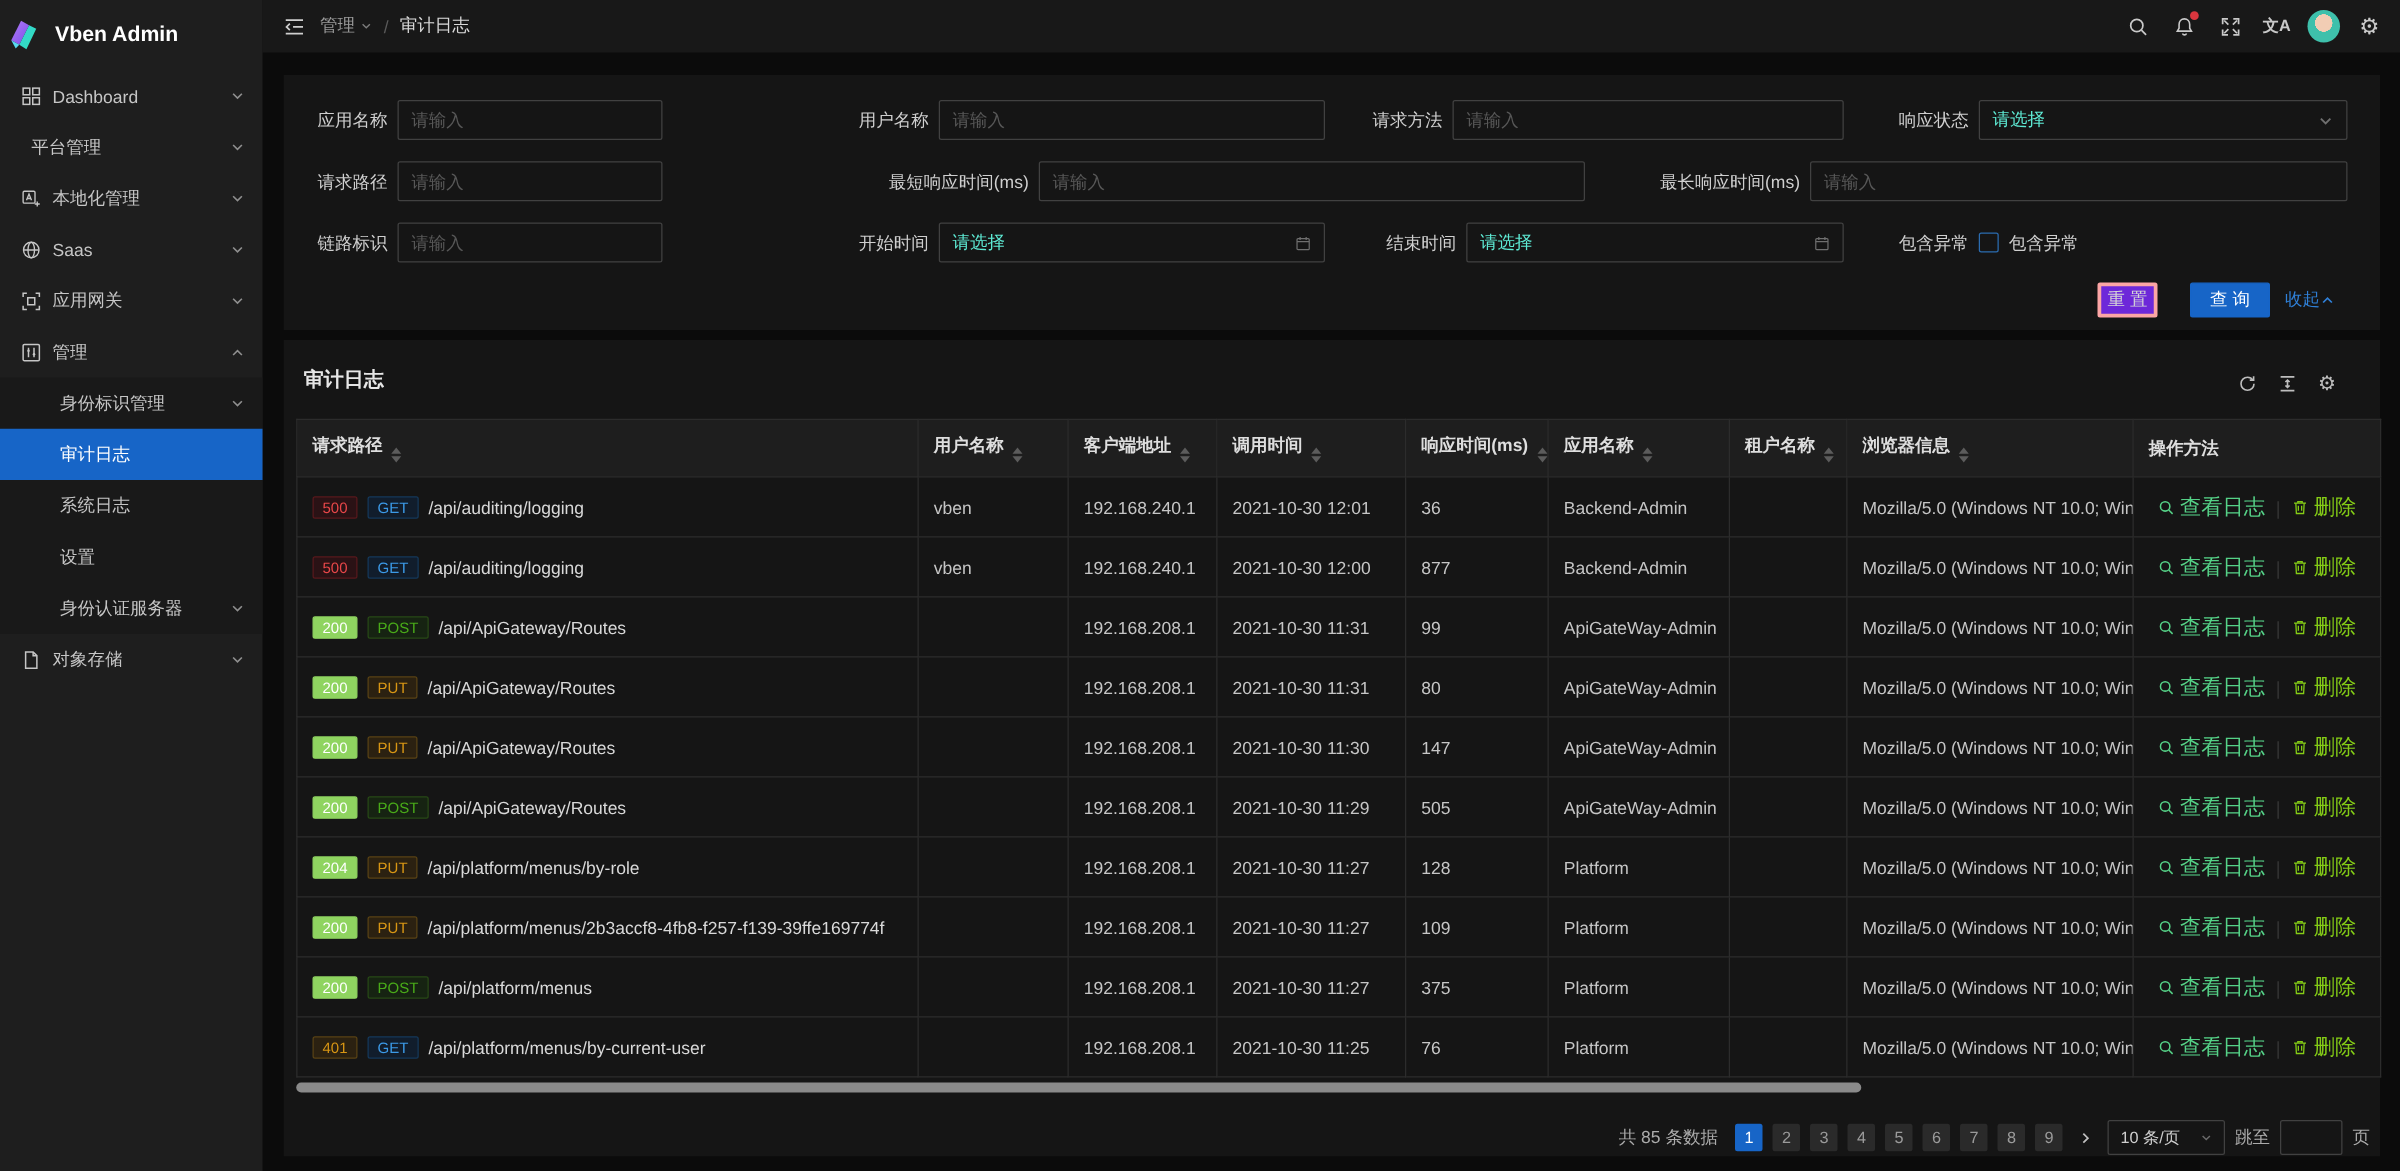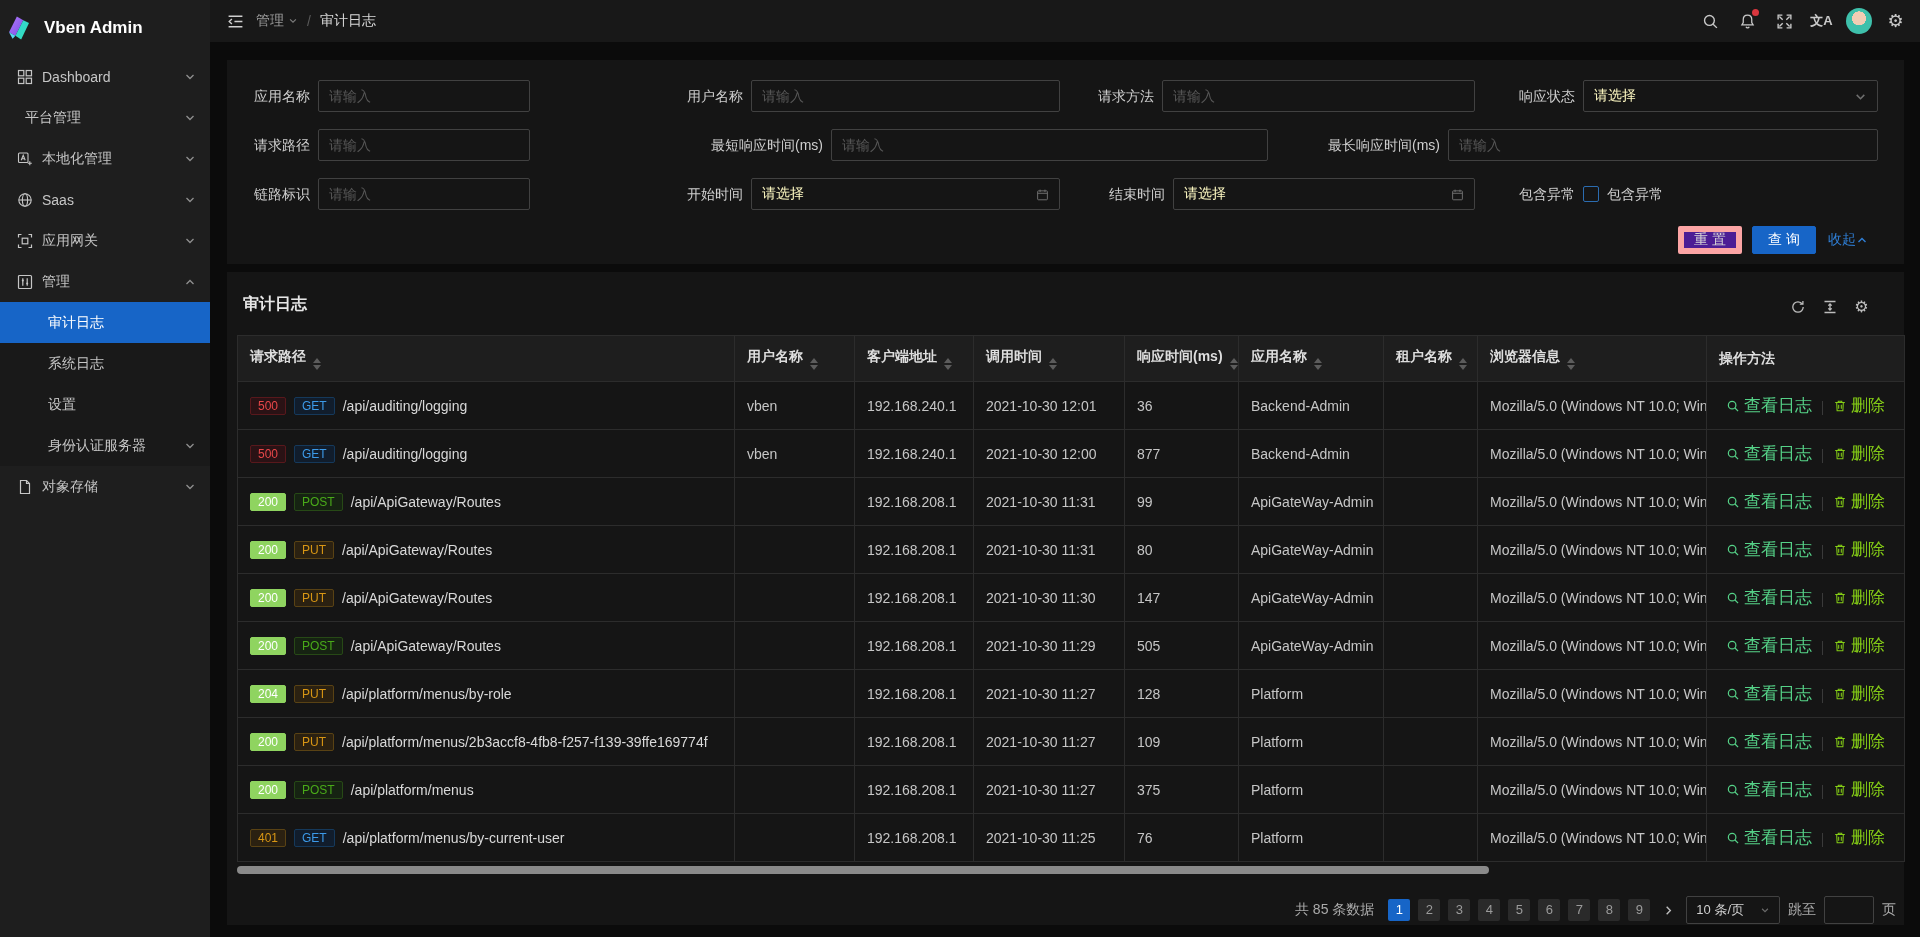--- a/index.html
+++ b/index.html
@@ -48,27 +48,27 @@
   .table-card  { left:227px; top:272px; width:1677px; height:653px; }
 
   
   .f-label { position:absolute; height:32px; line-height:32px; text-align:right; color:#cfcfcf;
              font-size:14px; white-space:nowrap; }
   .f-input { position:absolute; height:32px; border:1px solid #414141; border-radius:2px; background:transparent;
              color:#d4d4d4; font-size:14px; padding:0 10px; font-family:inherit; outline:none; }
   .f-input::placeholder { color:#575757; }
   .f-box { position:absolute; height:32px; border:1px solid #414141; border-radius:2px;
            display:flex; align-items:center; padding:0 10px; cursor:pointer; }
-  .f-box .ph { flex:1; color:#fef9c3; font-size:14px; }
+  .f-box .ph { flex:1; color:#5eead4; font-size:14px; }
   .f-box svg { width:13px; height:13px; color:#6f6f6f; flex:none; }
   .cb { position:absolute; width:16px; height:16px; border:1px solid #2b6cb0; border-radius:2px; cursor:pointer; }
   .cb-lbl { position:absolute; color:#cfcfcf; font-size:14px; }
   .btn { position:absolute; height:28px; border-radius:2px; font-size:14px; display:flex;
          align-items:center; justify-content:center; cursor:pointer; font-family:inherit; }
-  .btn-reset { left:1451px; top:166px; width:64px; background:#4c1d95; border:6px solid #fca5a5; color:#d6d6d6; }
+  .btn-reset { left:1451px; top:166px; width:48px; background:#6d28d9; border:3px solid #fca5a5; color:#d6d6d6; }
   .btn-search { left:1525px; top:166px; width:64px; background:#1765c7; border:1px solid #1765c7; color:#fff; }
   .collapse-link { position:absolute; left:1601px; top:166px; height:28px; display:flex; align-items:center;
                    gap:0; color:#2f7fd6; font-size:14px; cursor:pointer; }
   .collapse-link .chev { color:#2f7fd6; }
 
   
   .tc-title { position:absolute; left:16px; top:22px; font-size:16px; color:#e6e6e6; }
   .tc-tools { position:absolute; left:1562px; top:26px; display:flex; gap:15px; align-items:center; color:#bdbdbd; }
   .tc-tools .tool { width:17px; height:17px; cursor:pointer; display:flex; align-items:center; justify-content:center; }
   .tc-tools svg { width:16px; height:16px; }
@@ -195,20 +195,26 @@
           <circle cx="5.8" cy="6.6" r="1" fill="currentColor" stroke="none"></circle>
           <circle cx="10.2" cy="9.4" r="1" fill="currentColor" stroke="none"></circle>
         </svg>
       <span class="lbl">管理</span>
       <svg class="chev up" viewBox="0 0 12 12" fill="none" stroke="currentColor" stroke-width="1.3">
           <path d="M2.5 4l3.5 3.5L9.5 4"></path>
         </svg>
     </div>
 
     <div class="sub">
+      <div class="s-item">
+        <span class="lbl">身份标识管理</span>
+        <svg class="chev" viewBox="0 0 12 12" fill="none" stroke="currentColor" stroke-width="1.3">
+            <path d="M2.5 4l3.5 3.5L9.5 4"></path>
+          </svg>
+      </div>
       <div class="s-item active">
         <span class="lbl">审计日志</span>
       </div>
       <div class="s-item">
         <span class="lbl">系统日志</span>
       </div>
       <div class="s-item">
         <span class="lbl">设置</span>
       </div>
       <div class="s-item">

